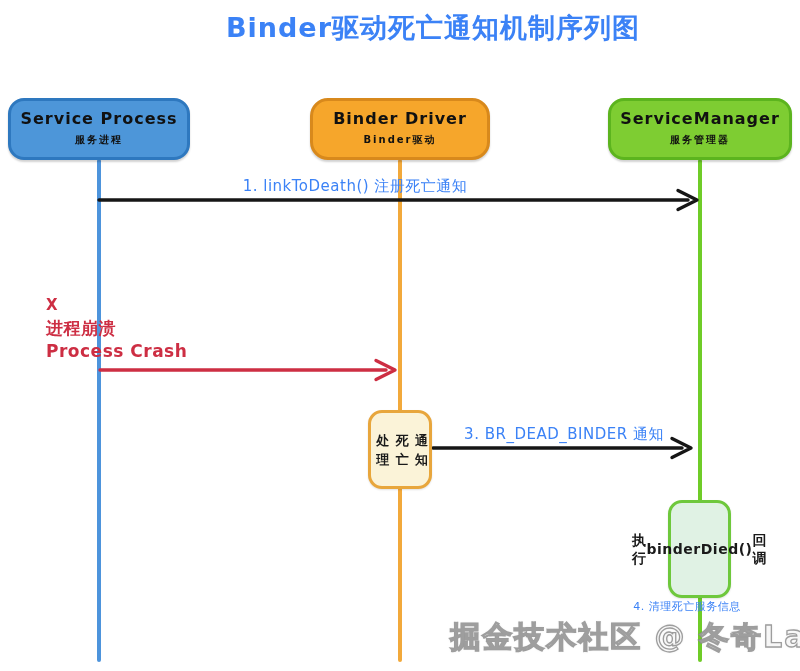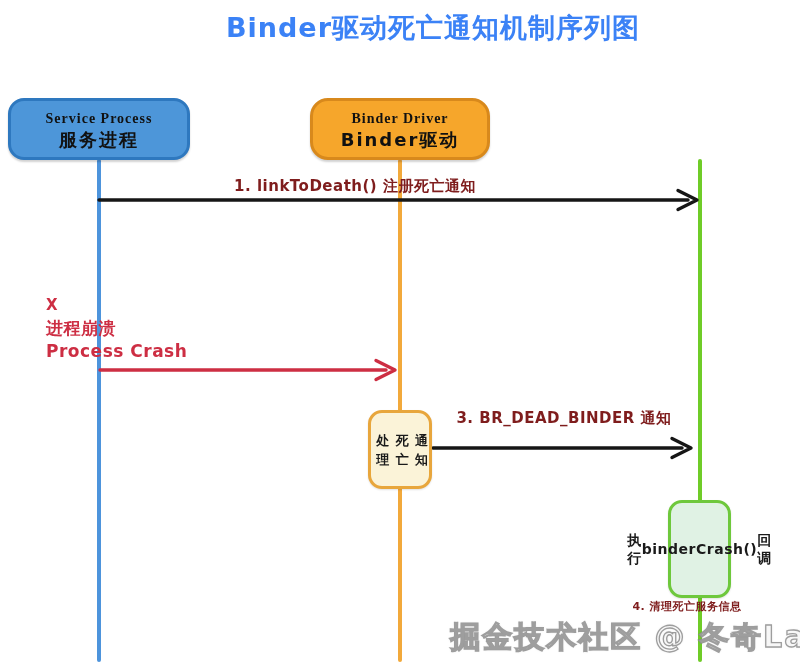--- a/index.html
+++ b/index.html
@@ -13,26 +13,26 @@
   }
   .lifeline{position:absolute;top:159px;height:503px;width:4px;border-radius:2px;}
   .ll-blue{left:97px;}
   .ll-orange{left:398px;}
   .ll-green{left:698px;}
   .pbox{
     position:absolute;top:98px;height:56px;border:3px solid;border-radius:16px;
     display:flex;flex-direction:column;justify-content:center;align-items:center;
     box-shadow:0 2px 2px rgba(0,0,0,0.18);
   }
-  .pbox .pline1{font-size:14px;font-weight:bold;letter-spacing:1px;line-height:22px;font-family:Liberation Serif, serif;}
-  .pbox .pline2{font-size:18px;font-weight:bold;letter-spacing:2px;line-height:20px;}
+  .pbox .pline1{font-size:16px;font-weight:bold;letter-spacing:1px;line-height:22px;}
+  .pbox .pline2{font-size:10px;font-weight:bold;letter-spacing:2px;line-height:20px;}
   .overlay{position:absolute;top:0;left:0;pointer-events:none;}
   .msg-label{
     position:absolute;transform:translateX(-50%);white-space:nowrap;
-    font-size:15px;font-weight:700;color:#7f1d1d;letter-spacing:0.5px;
+    font-size:15px;font-weight:400;color:#3b82f6;letter-spacing:0.5px;
   }
   .msg-label.small{font-size:11px;}
   .crash{
     position:absolute;left:46px;top:294px;font-size:17px;font-weight:bold;
     line-height:23px;white-space:nowrap;letter-spacing:0.5px;
   }
   .crash .crash-x{font-size:15px;}
   .note{
     position:absolute;border:3.5px solid;border-radius:14px;box-sizing:border-box;
     display:flex;flex-direction:row;justify-content:center;align-items:center;
@@ -60,54 +60,58 @@
   <div class="lifeline ll-green" style="background: rgb(111, 204, 40);"></div>
 
   <div class="pbox" style="left: 8px; width: 176px; background: rgb(77, 150, 217); border-color: rgb(46, 120, 191);">
     <div class="pline1">Service Process</div>
     <div class="pline2">服务进程</div>
   </div>
   <div class="pbox" style="left: 310px; width: 174px; background: rgb(246, 166, 43); border-color: rgb(216, 137, 28); border-radius: 18px;">
     <div class="pline1">Binder Driver</div>
     <div class="pline2">Binder驱动</div>
   </div>
+  <div class="pbox" style="left: 608px; width: 178px; background: rgb(126, 205, 50); border-color: rgb(92, 180, 30);">
+    <div class="pline1">ServiceManager</div>
+    <div class="pline2">服务管理器</div>
+  </div>
 
   <svg class="overlay" width="800" height="671" viewBox="0 0 800 671">
     <g>
       <line x1="99" y1="200" x2="688" y2="200" stroke-width="3.4" stroke-linecap="round" style="stroke: rgb(22, 22, 22);"></line>
       <path d="M678 190.5 L697 200 L678 209.5" fill="none" stroke-width="3.4" stroke-linecap="round" stroke-linejoin="round" style="stroke: rgb(22, 22, 22);"></path>
     </g>
     <g>
       <line x1="100" y1="370" x2="386" y2="370" stroke-width="3.4" stroke-linecap="round" style="stroke: rgb(205, 46, 67);"></line>
       <path d="M376 360.5 L395 370 L376 379.5" fill="none" stroke-width="3.4" stroke-linecap="round" stroke-linejoin="round" style="stroke: rgb(205, 46, 67);"></path>
     </g>
     <g>
       <line x1="433" y1="448" x2="682" y2="448" stroke-width="3.4" stroke-linecap="round" style="stroke: rgb(22, 22, 22);"></line>
       <path d="M672 438.5 L691 448 L672 457.5" fill="none" stroke-width="3.4" stroke-linecap="round" stroke-linejoin="round" style="stroke: rgb(22, 22, 22);"></path>
     </g>
   </svg>
 
   <div class="msg-label" style="left:355px;top:177px">1. linkToDeath() 注册死亡通知</div>
-  <div class="msg-label" style="left:564px;top:409px">3. BR_DEAD_BINDER 通知</div>
+  <div class="msg-label" style="left:564px;top:425px">3. BR_DEAD_BINDER 通知</div>
   <div class="msg-label small" style="left:687px;top:599px">4. 清理死亡服务信息</div>
 
   <div class="crash" style="color: rgb(205, 46, 67);">
     <div class="crash-x">X</div>
     <div>进程崩溃</div>
     <div>Process Crash</div>
   </div>
 
   <div class="note" style="left: 368px; top: 410px; width: 64px; height: 79px; background: rgb(251, 243, 216); border-color: rgb(232, 166, 60);">
     <div class="nline">处理</div>
     <div class="nline">死亡</div>
     <div class="nline">通知</div>
   </div>
 
   <div class="note note2" style="left: 668px; top: 500px; width: 63px; height: 98px; background: rgb(224, 242, 228); border-color: rgb(110, 200, 60);">
     <div class="nline">执行</div>
     <div class="nline">binder</div>
-    <div class="nline">Crash()</div>
+    <div class="nline">Died()</div>
     <div class="nline">回调</div>
   </div>
 
   <div class="watermark">掘金技术社区 @ 冬奇Lab</div>
 
 </div>
 
 </body></html>

